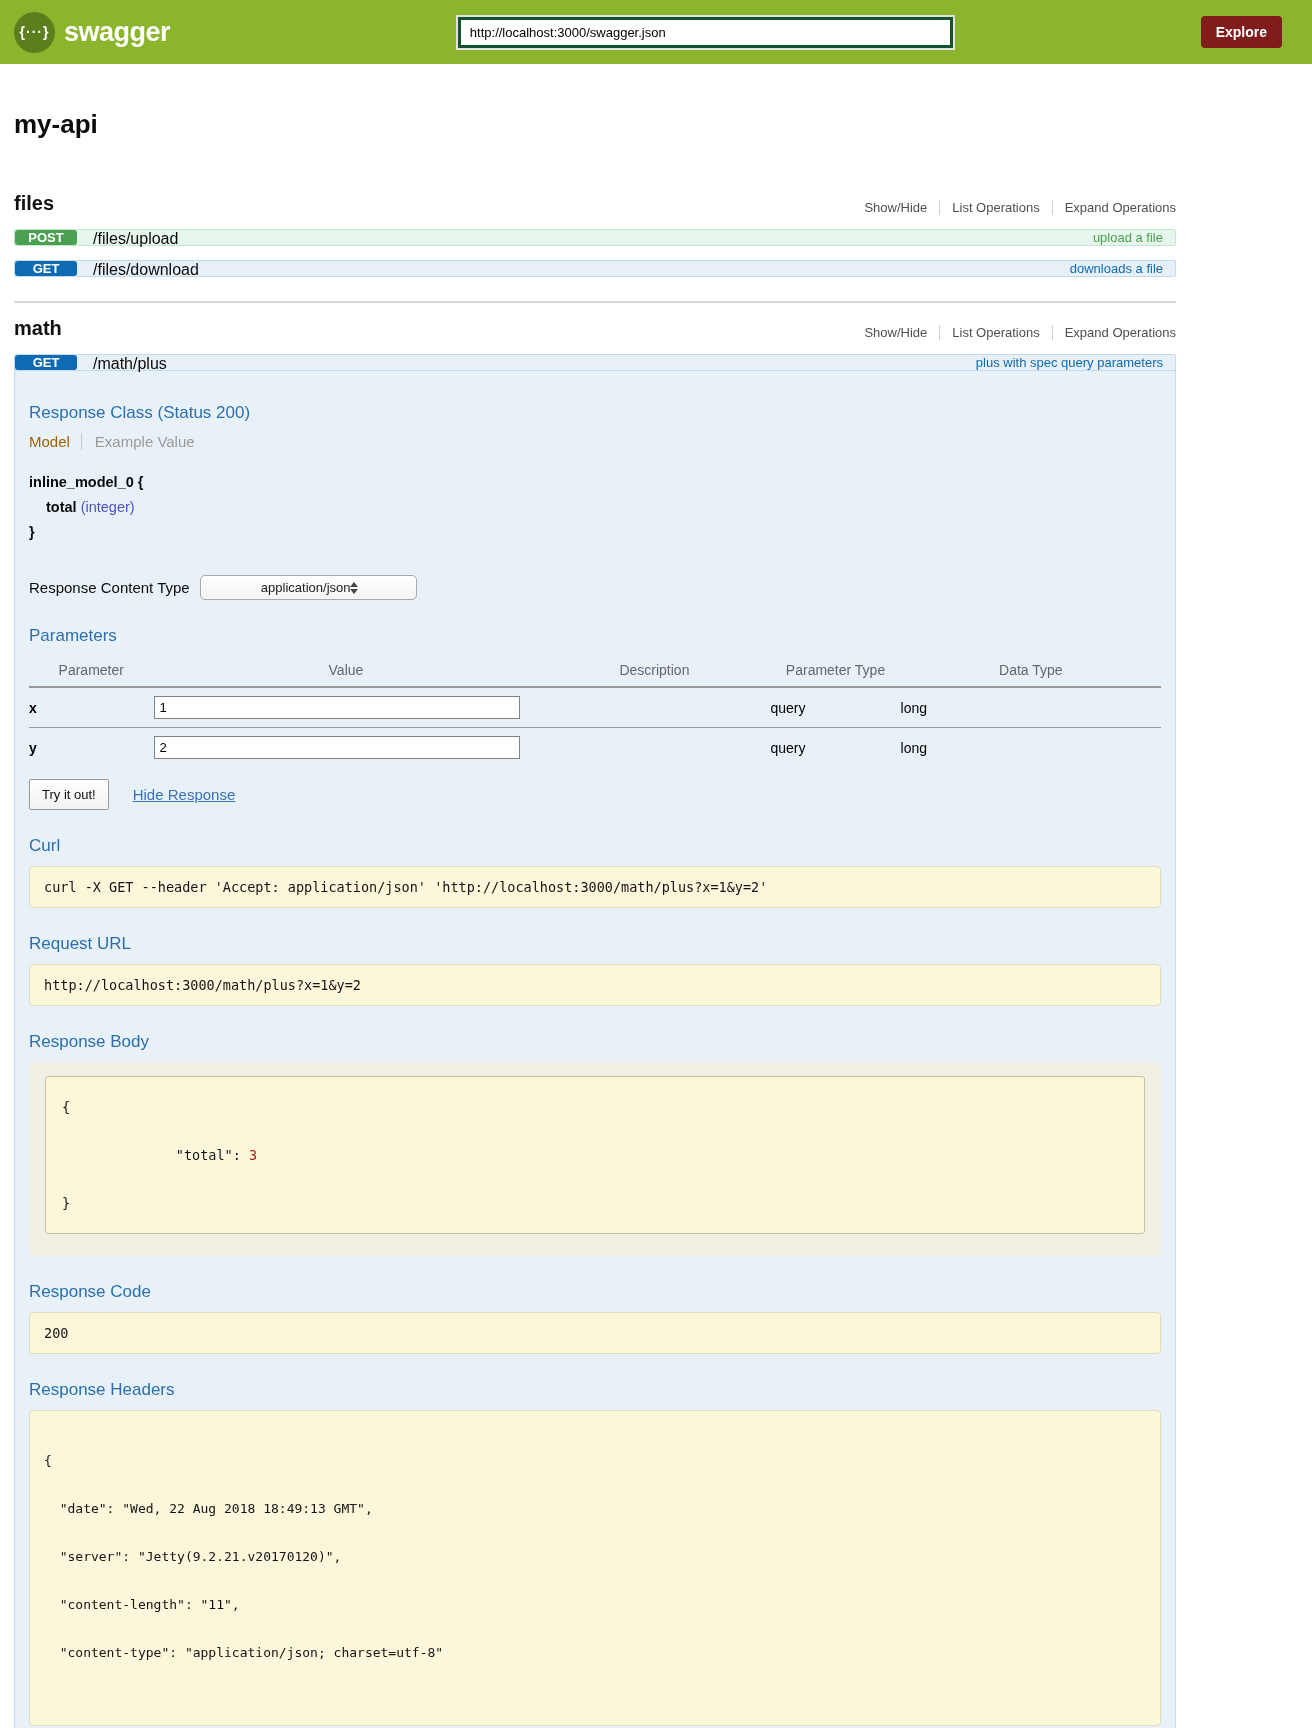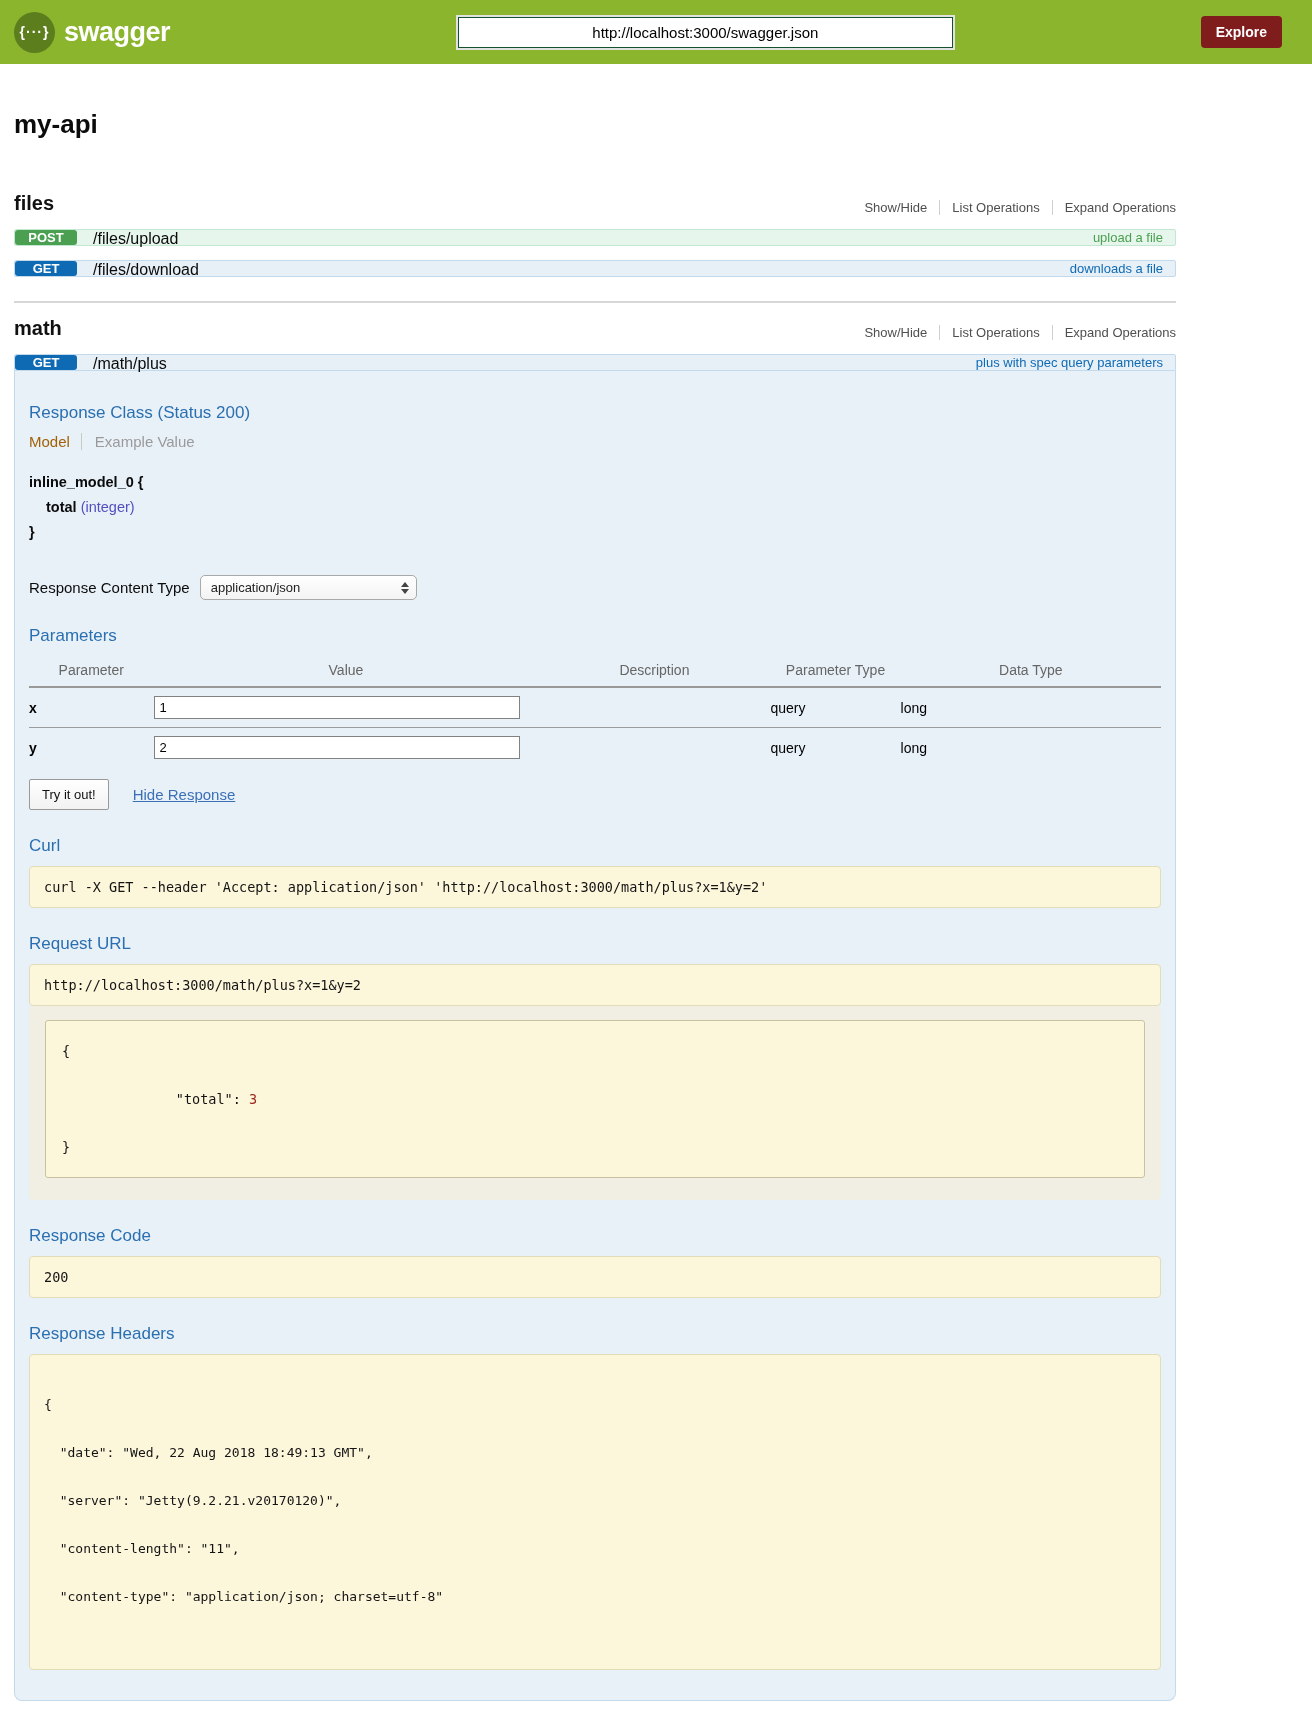--- a/index.html
+++ b/index.html
@@ -8,22 +8,22 @@
 
   
   .topbar { background:#8cb52e; height:64px; display:flex; align-items:center;
     padding:0 14px; }
   .logo { display:flex; align-items:center; gap:9px; flex:0 0 auto; }
   .logo-circle { width:41px; height:41px; border-radius:50%; background:#5c7e1d;
     color:#fff; display:flex; align-items:center; justify-content:center;
     font-weight:bold; font-size:14px; letter-spacing:1px; }
   .brand { color:#fff; font-size:27px; font-weight:bold; letter-spacing:-0.5px; }
   .url-wrap { flex:1; display:flex; justify-content:center; padding-left:40px; }
-  .url-input { width:495px; height:31px; border:1px solid #14532d; outline:2px solid #e2e2e2;
-    padding:4px 9px; font-size:15px; font-family:"Liberation Sans",sans-serif;text-align:center; }
+  .url-input { width:495px; height:31px; border:3px solid #14532d; outline:2px solid #e2e2e2;
+    padding:4px 9px; font-size:13px; font-family:"Liberation Sans",sans-serif; }
   .explore-btn { background:#7f1d1d; border:none; color:#fff; font-weight:bold;
     font-size:14px; padding:8px 15px; border-radius:4px; margin-right:16px; cursor:pointer; }
 
   
   .content { margin-left:14px; width:1162px; }
   h1.api-title { font-size:26px; font-weight:bold; margin:45px 0 0; color:#0b0b0b; }
 
   .section { margin-top:52px; }
   .section + .section { border-top:2px solid #d7d7d7; margin-top:24px; padding-top:14px; }
   .section-head { display:flex; justify-content:space-between; align-items:flex-end;
@@ -63,21 +63,21 @@
 
   .model-sig { font-size:14.5px; line-height:25px; color:#0b0b0b; }
   .model-open, .model-close { font-weight:bold; }
   .model-prop { padding-left:17px; }
   .model-prop .pname { font-weight:bold; }
   .model-prop .ptype { color:#5050c0; }
 
   .rct-row { display:flex; align-items:center; margin:30px 0 0; }
   .rct-label { font-size:15px; color:#0b0b0b; margin-right:10px; }
   .mac-select { width:217px; display:inline-flex; align-items:center;
-    justify-content:space-between; background:linear-gradient(#ffffff,#f3f3f3);
+    justify-content:center; background:linear-gradient(#ffffff,#f3f3f3);
     border:1px solid #a9a9a9; border-radius:5px; padding:4px 7px 4px 10px;
     font-size:13px; color:#222; cursor:pointer; }
   .spin { display:flex; flex-direction:column; gap:2px; }
   .tri-up { width:0; height:0; border-left:4px solid transparent;
     border-right:4px solid transparent; border-bottom:5px solid #444; }
   .tri-down { width:0; height:0; border-left:4px solid transparent;
     border-right:4px solid transparent; border-top:5px solid #444; }
 
   table.params { width:100%; border-collapse:collapse; font-size:14px; margin-top:4px; }
   table.params th { text-align:center; color:#666; font-weight:normal; font-size:14px;
@@ -231,20 +231,21 @@
         <button class="try-btn">Try it out!</button>
         <a class="hide-link">Hide Response</a>
       </div>
 
       <div class="blk-title">Curl</div>
       <pre class="cream">curl -X GET --header 'Accept: application/json' 'http://localhost:3000/math/plus?x=1&amp;y=2'</pre>
 
       <div class="blk-title">Request URL</div>
       <pre class="cream">http://localhost:3000/math/plus?x=1&amp;y=2</pre>
 
+      <div class="blk-title">Response Body</div>
       <div class="body-outer">
         <div class="body-inner">
           <div class="line">{</div>
           <div class="line">
             <span>  "total": </span><span class="num-lit">3</span>
           </div>
           <div class="line">}</div>
         </div>
       </div>
 

